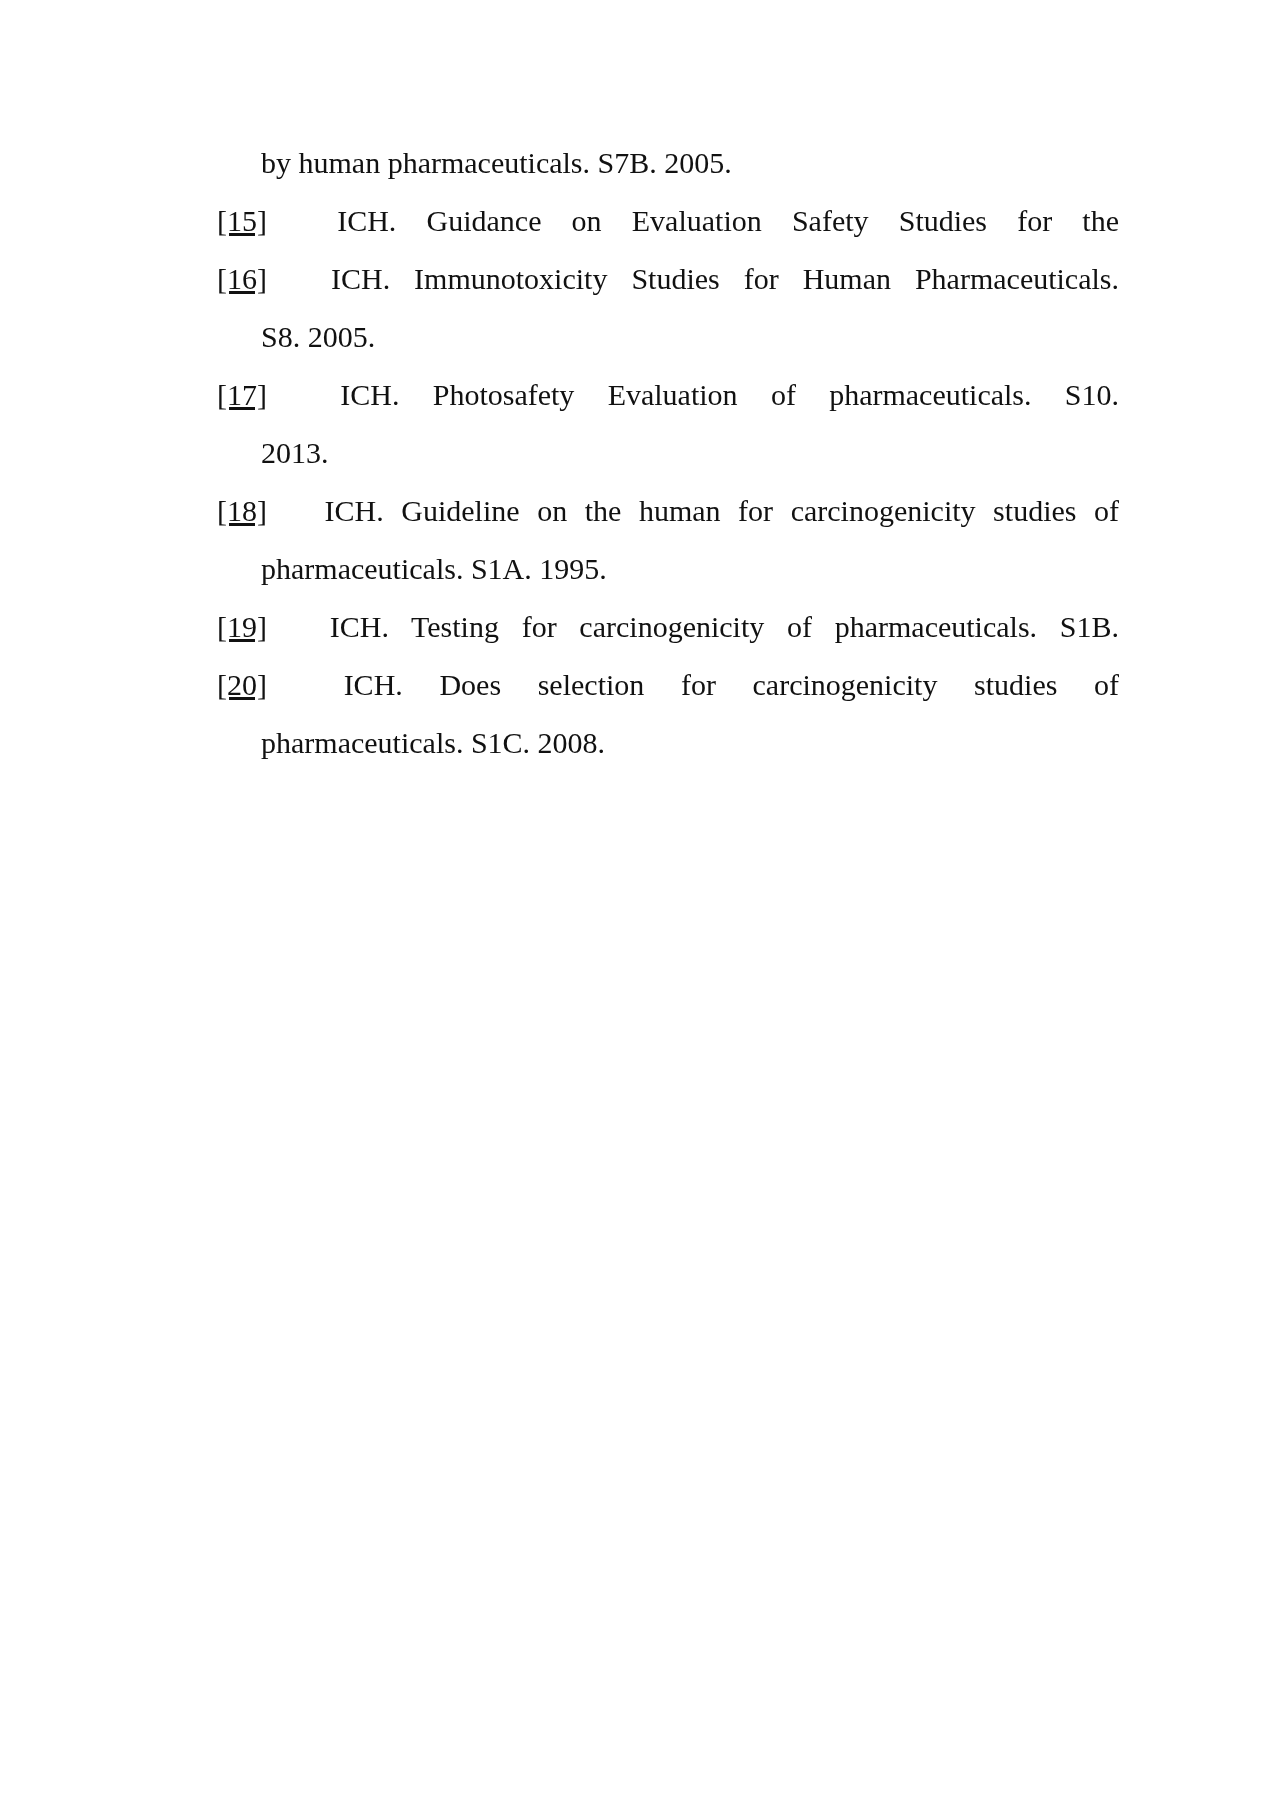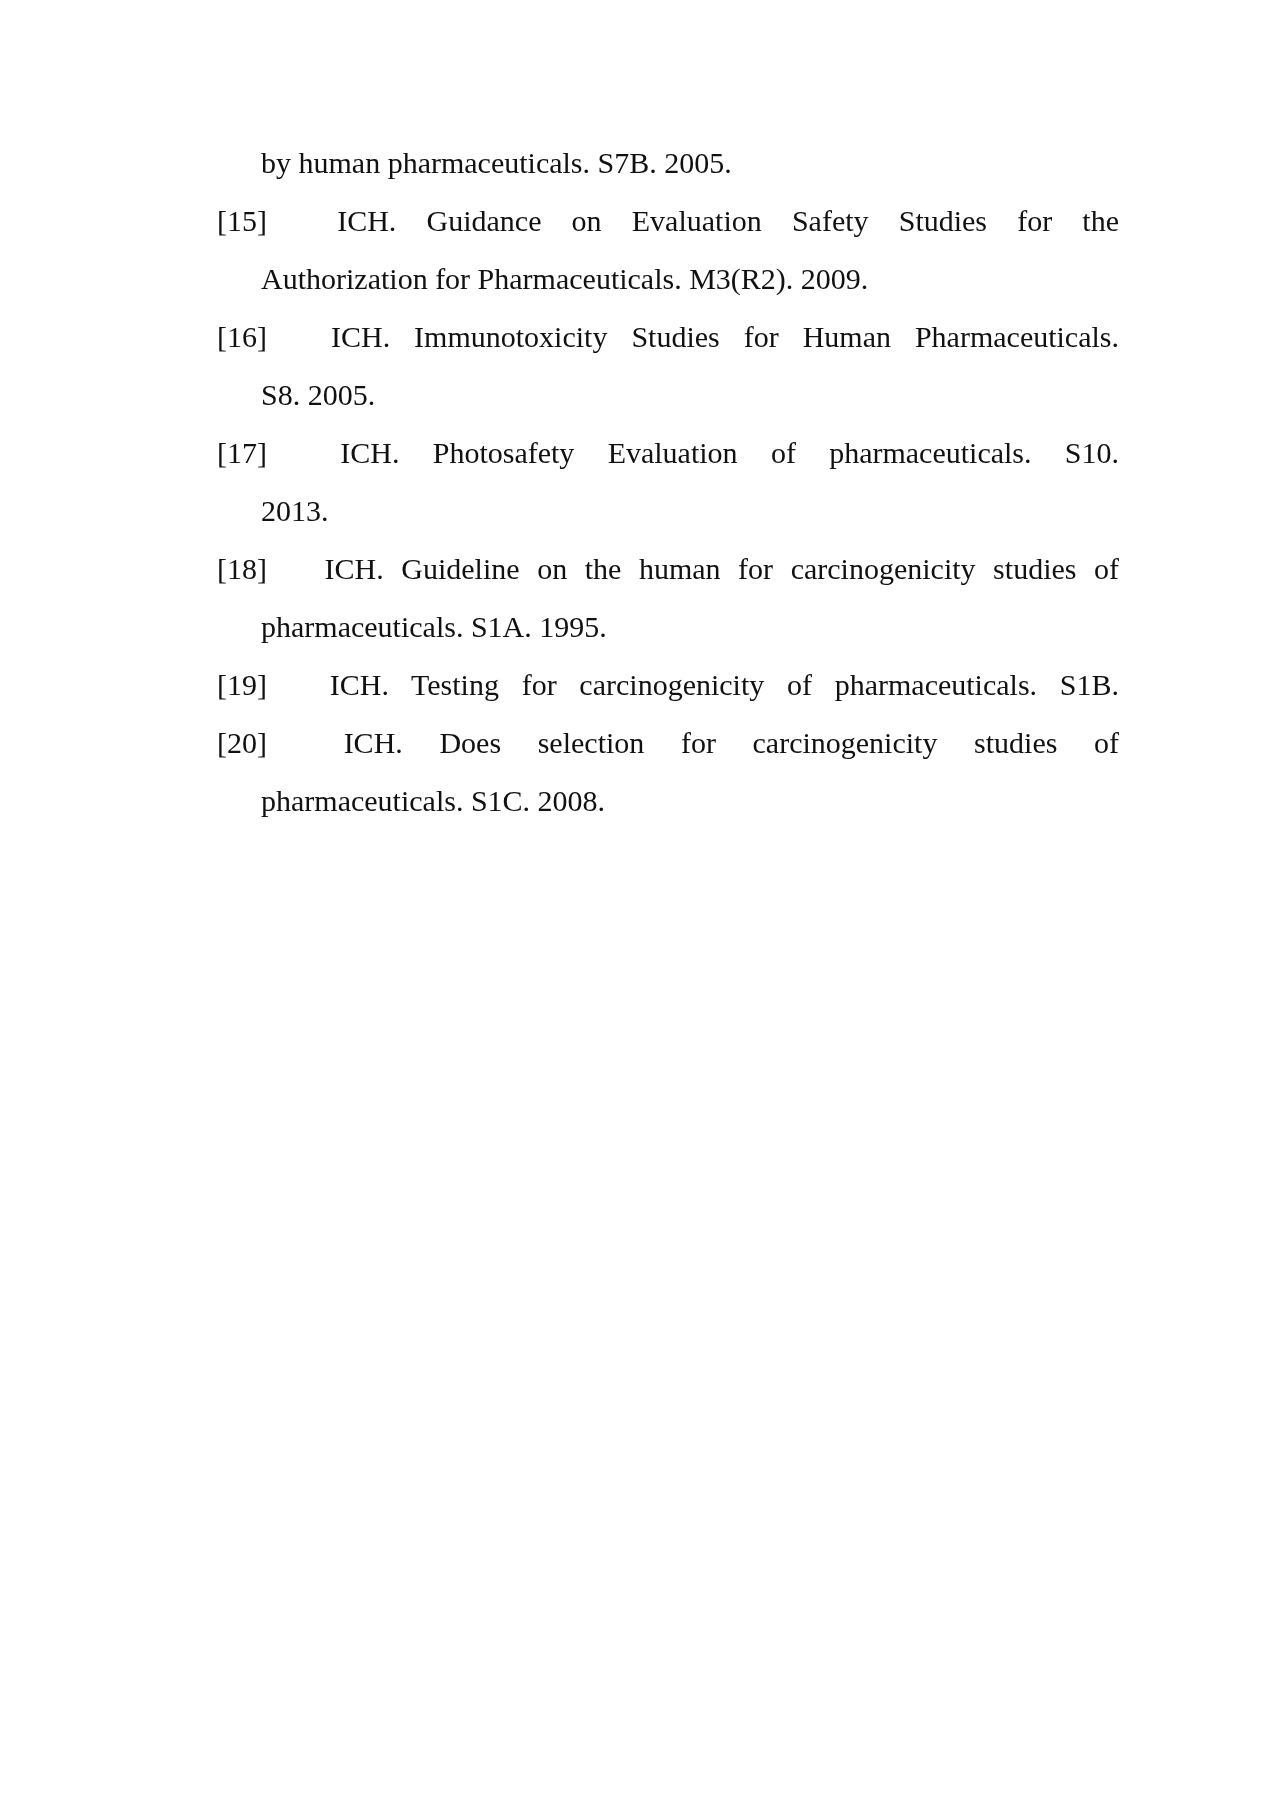--- a/index.html
+++ b/index.html
@@ -35,20 +35,21 @@
   }
   .line.justify {
     text-align: justify;
     text-align-last: justify;
   }
   .ref-label {
     display: inline-block;
     width: 90px;
     text-align: left;
     text-align-last: left;
+    text-decoration: underline;
   }
   .page-number {
     position: absolute;
     left: 0;
     top: 1648px;
     width: 100%;
     text-align: left;
     font-size: 24px;
     line-height: 30px;
     color: #ef4444;
@@ -57,21 +58,20 @@
 </head>
 <body>
 
 <div class="page">
 
   <div class="ref-list">
 
     <div class="line cont"><span>by human pharmaceuticals. S7B. 2005.</span></div>
 
     <div class="line first justify"><span class="ref-label">[15]</span> <span>ICH. Guidance on Evaluation Safety Studies for the</span></div>
-    <div class="line cont"><span>Authorization for Pharmaceuticals. M3(R2). 2009.</span></div>
 
     <div class="line first justify"><span class="ref-label">[16]</span> <span>ICH. Immunotoxicity Studies for Human Pharmaceuticals.</span></div>
     <div class="line cont"><span>S8. 2005.</span></div>
 
     <div class="line first justify"><span class="ref-label">[17]</span> <span>ICH. Photosafety Evaluation of pharmaceuticals. S10.</span></div>
     <div class="line cont"><span>2013.</span></div>
 
     <div class="line first justify"><span class="ref-label">[18]</span> <span>ICH. Guideline on the human for carcinogenicity studies of</span></div>
     <div class="line cont"><span>pharmaceuticals. S1A. 1995.</span></div>
 

